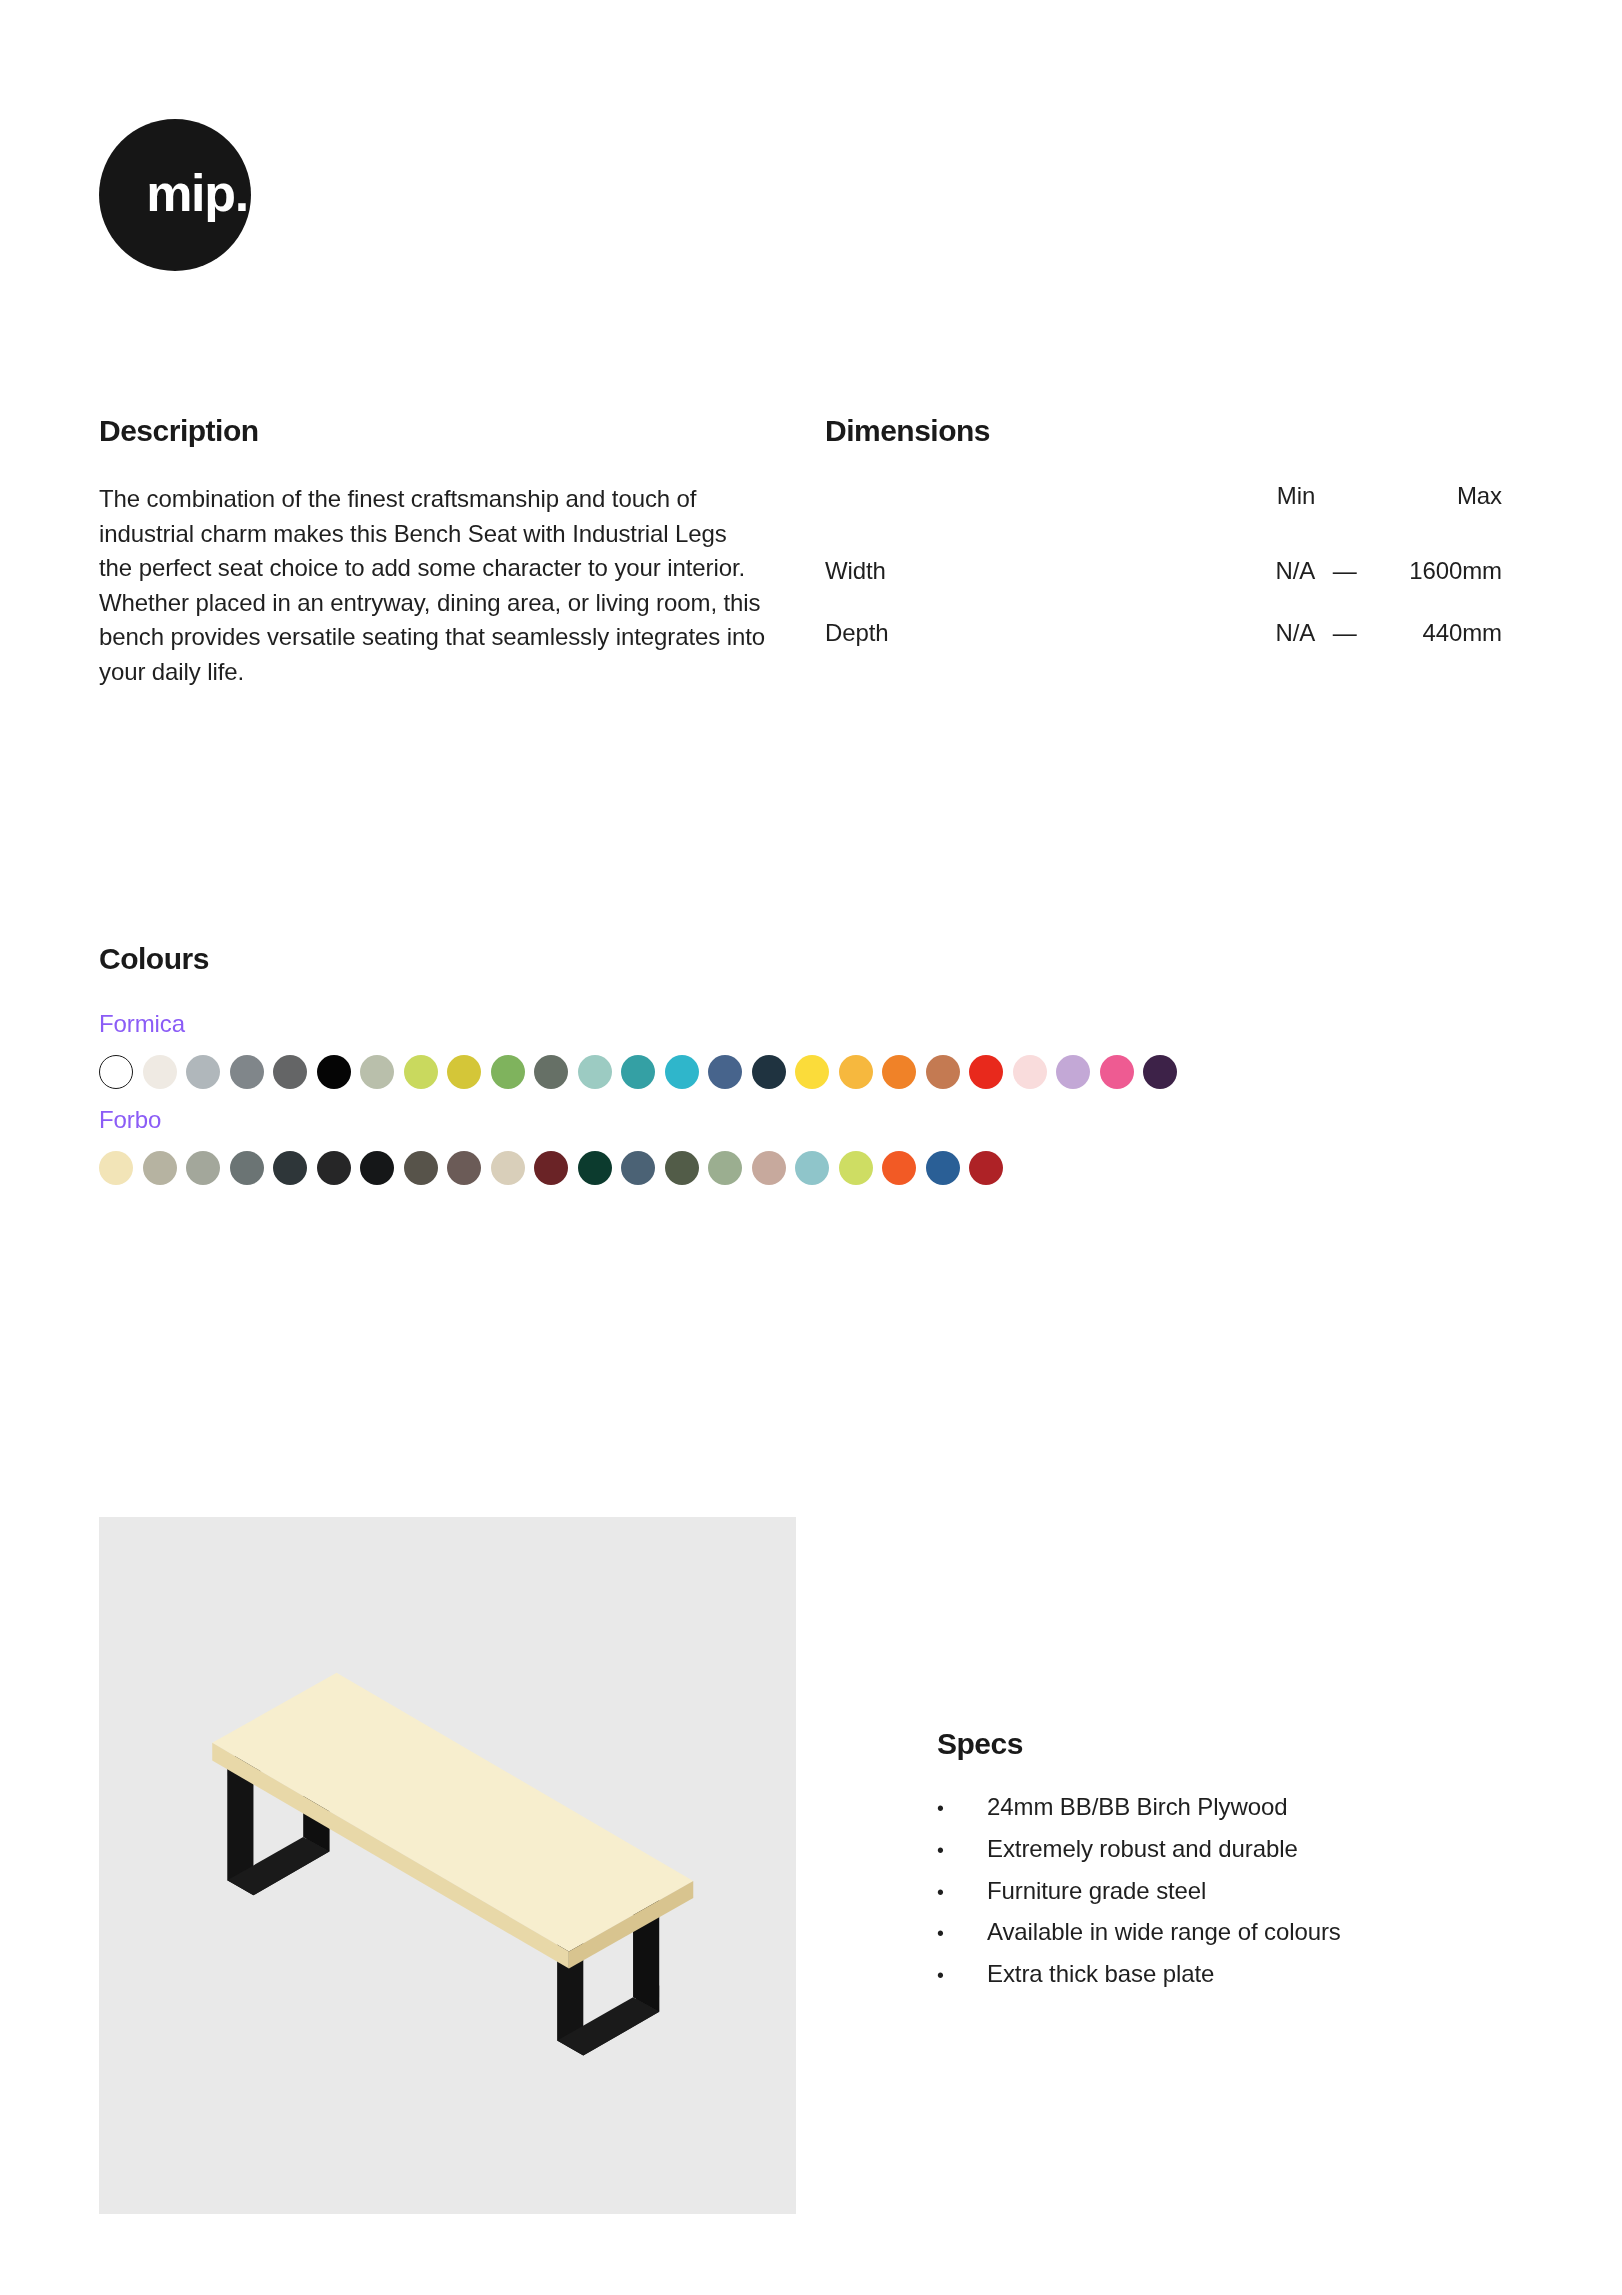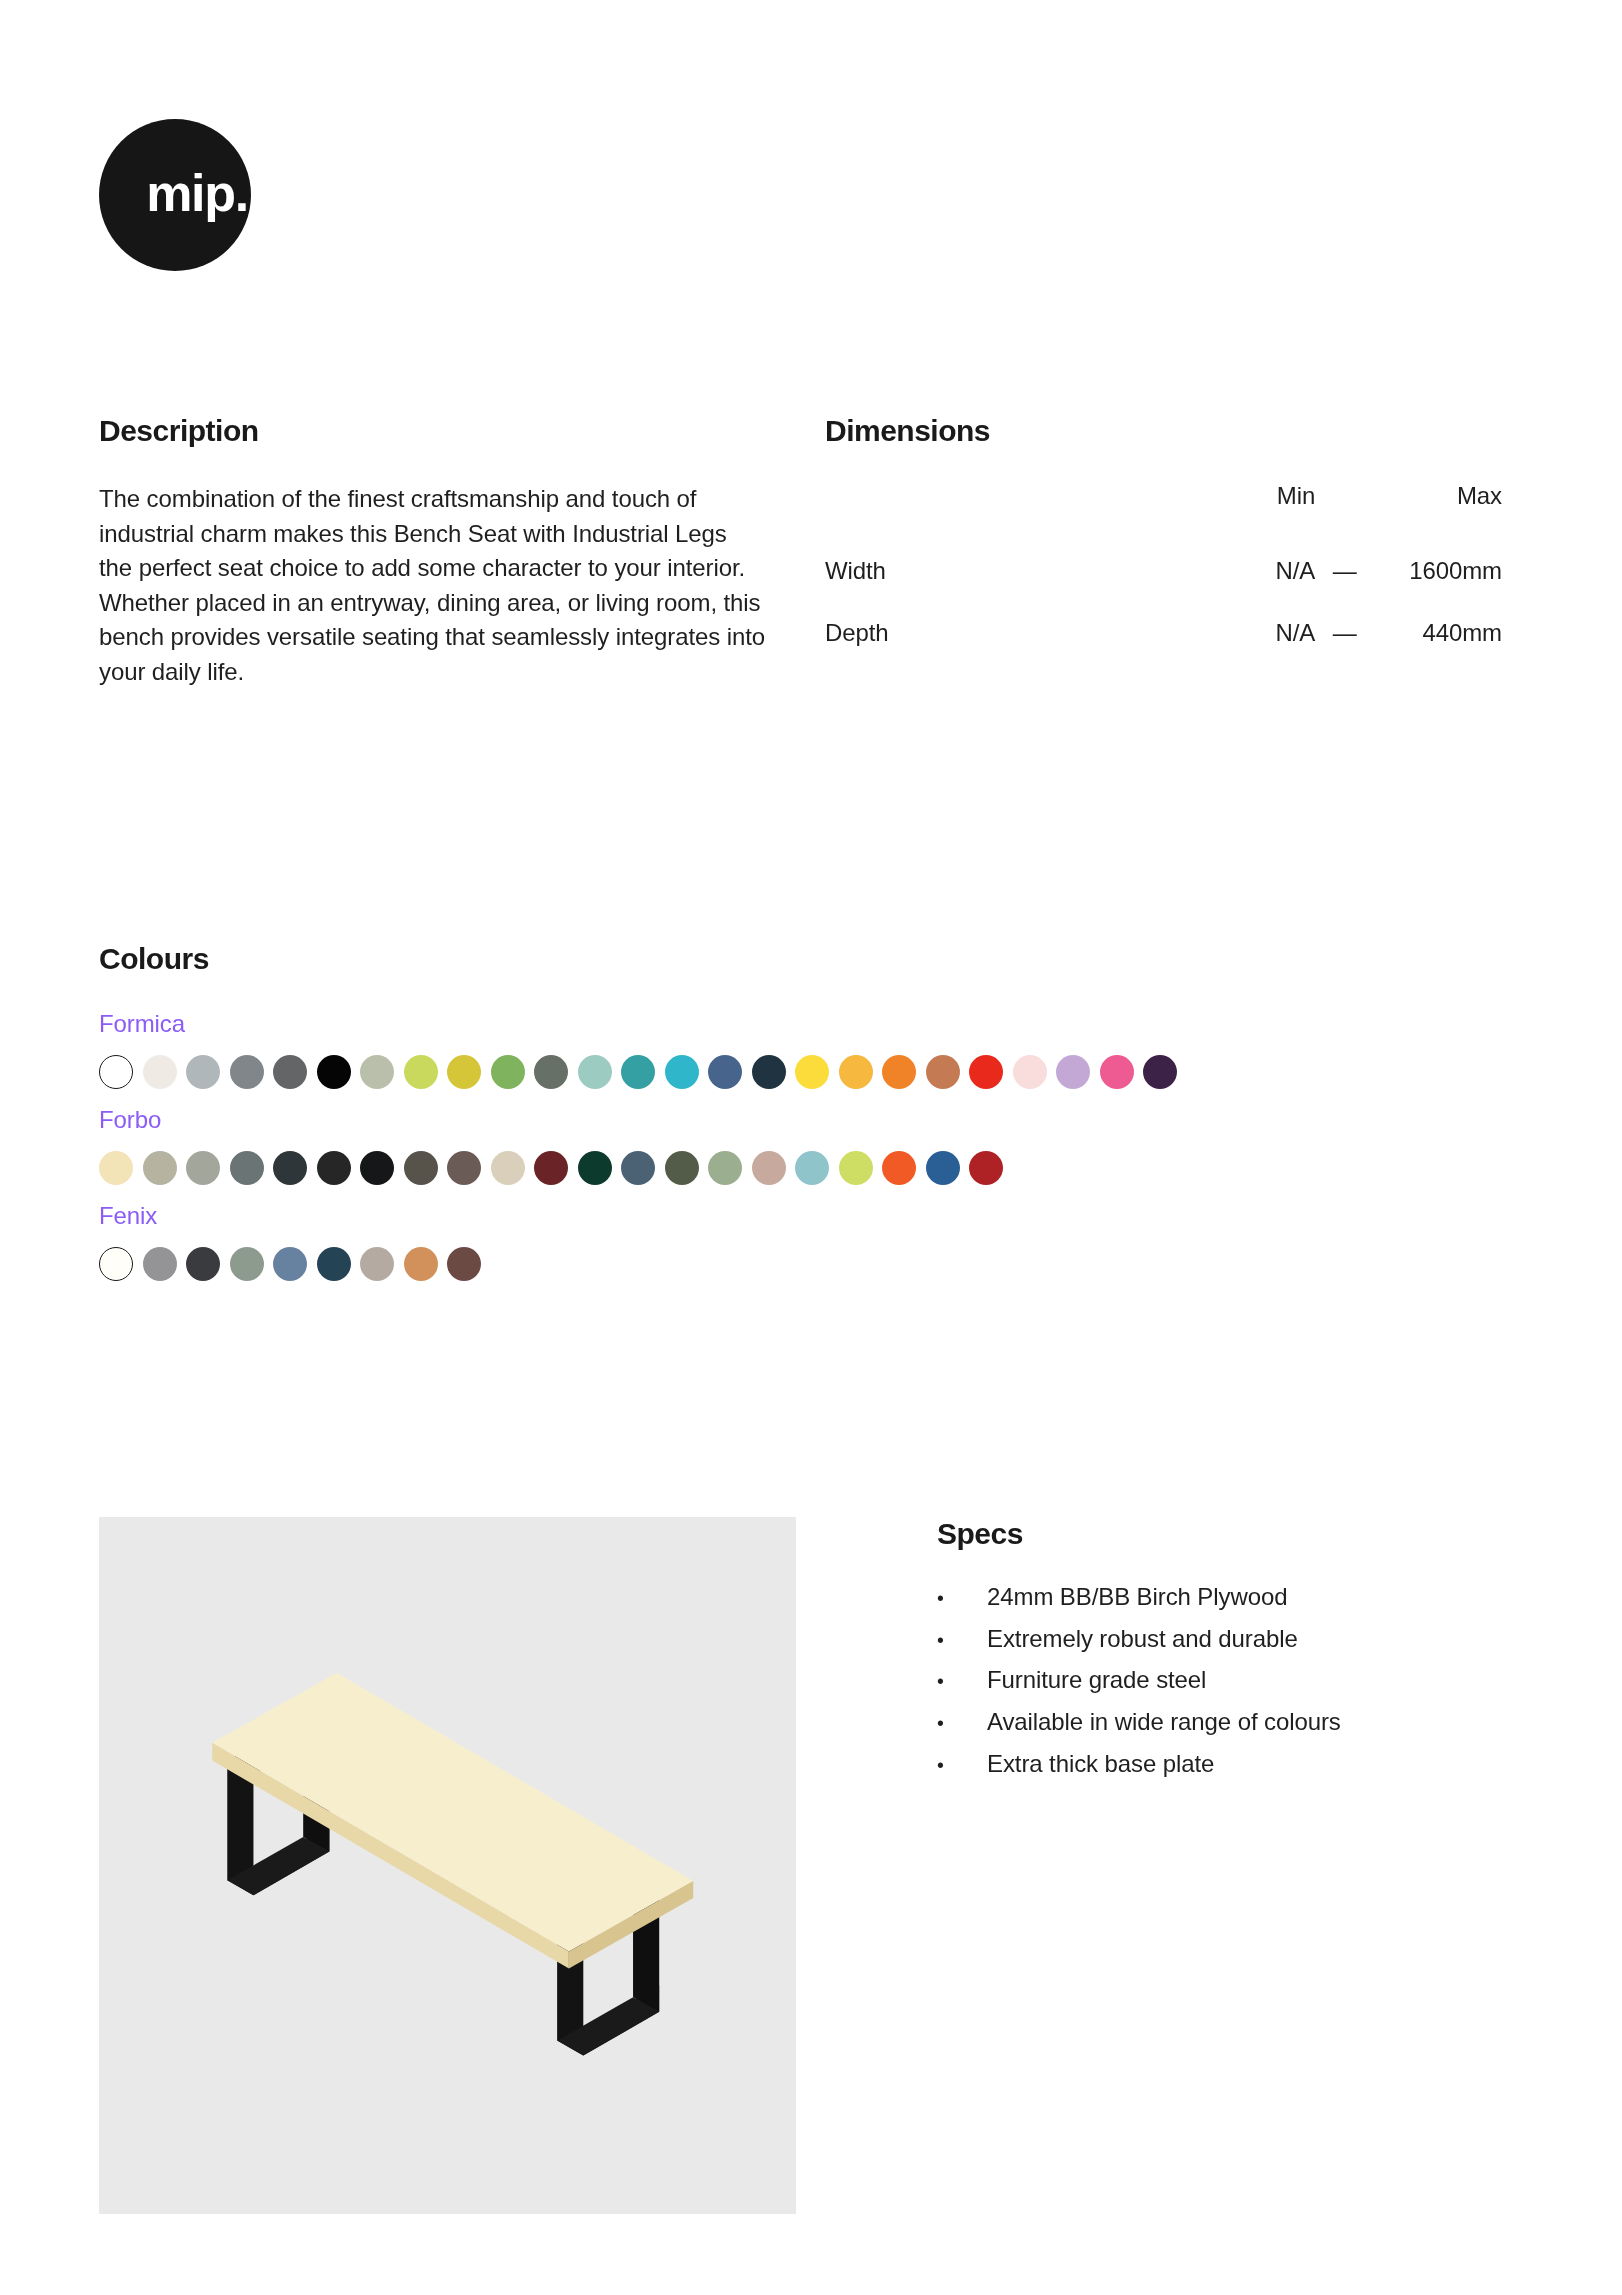--- a/index.html
+++ b/index.html
@@ -142,20 +142,21 @@
   .swatch.outlined { border: 1.6px solid #1a1a1a; }
 
   
   .bottom-band {
     position: absolute;
     left: 99px;
     top: 1517px;
     right: 99px;
     display: flex;
     gap: 0;
+    align-items: center;
   }
   .product-photo {
     width: 697px;
     height: 697px;
     flex: 0 0 auto;
     background: #e9e9e9;
     position: relative;
     overflow: hidden;
   }
   .col-specs {
@@ -286,34 +287,20 @@
           <div class="swatch" title="#9bae90" style="background: rgb(155, 174, 144);"></div>
           <div class="swatch" title="#c7a99d" style="background: rgb(199, 169, 157);"></div>
           <div class="swatch" title="#8fc5ca" style="background: rgb(143, 197, 202);"></div>
           <div class="swatch" title="#cedd63" style="background: rgb(206, 221, 99);"></div>
           <div class="swatch" title="#f25a25" style="background: rgb(242, 90, 37);"></div>
           <div class="swatch" title="#2a5f96" style="background: rgb(42, 95, 150);"></div>
           <div class="swatch" title="#ae2226" style="background: rgb(174, 34, 38);"></div>
         </div>
     </div>
 
-    <div class="swatch-group">
-      <p class="swatch-group-label">Fenix</p>
-      <div class="swatch-row">
-          <div class="swatch outlined" title="#fffef8" style="background: rgb(255, 254, 248);"></div>
-          <div class="swatch" title="#949396" style="background: rgb(148, 147, 150);"></div>
-          <div class="swatch" title="#3a3b3f" style="background: rgb(58, 59, 63);"></div>
-          <div class="swatch" title="#8d9a8e" style="background: rgb(141, 154, 142);"></div>
-          <div class="swatch" title="#6782a0" style="background: rgb(103, 130, 160);"></div>
-          <div class="swatch" title="#244355" style="background: rgb(36, 67, 85);"></div>
-          <div class="swatch" title="#b4aaa1" style="background: rgb(180, 170, 161);"></div>
-          <div class="swatch" title="#d2915b" style="background: rgb(210, 145, 91);"></div>
-          <div class="swatch" title="#6b4a44" style="background: rgb(107, 74, 68);"></div>
-        </div>
-    </div>
   </div>
 
   <div class="bottom-band">
 
     <div class="product-photo">
       <svg viewBox="0 0 1065 1065" width="697" height="697">
         <rect x="0" y="0" width="1065" height="1065" fill="#e9e9e9"></rect>
 
         <g>
           <polygon points="196,372 196,555 236,578 236,395" fill="#131313"></polygon>

